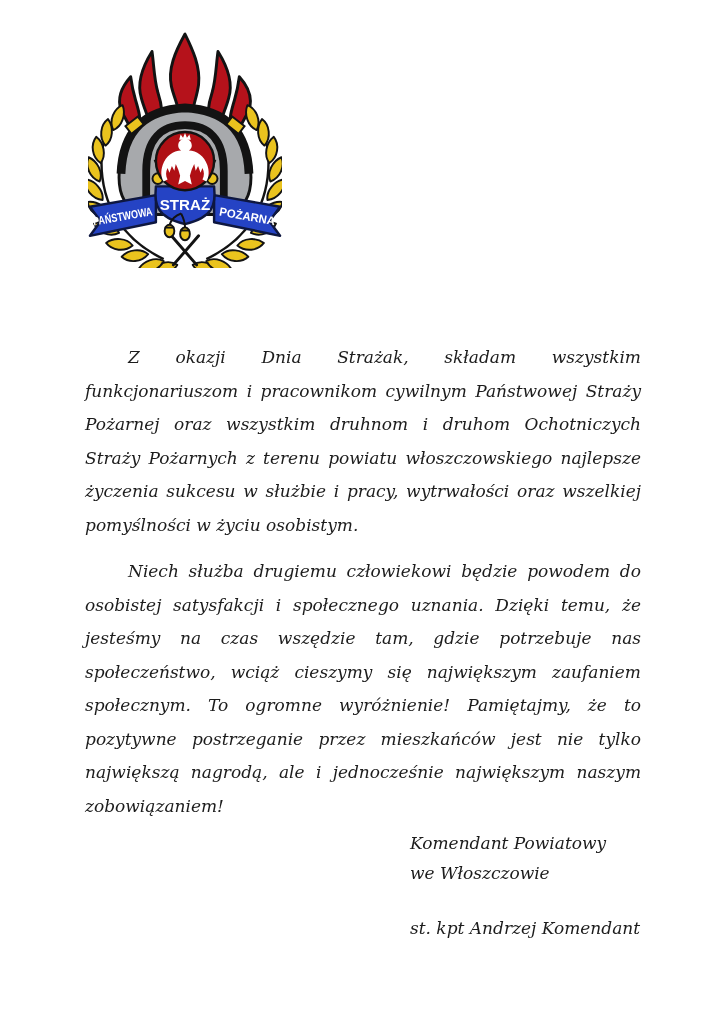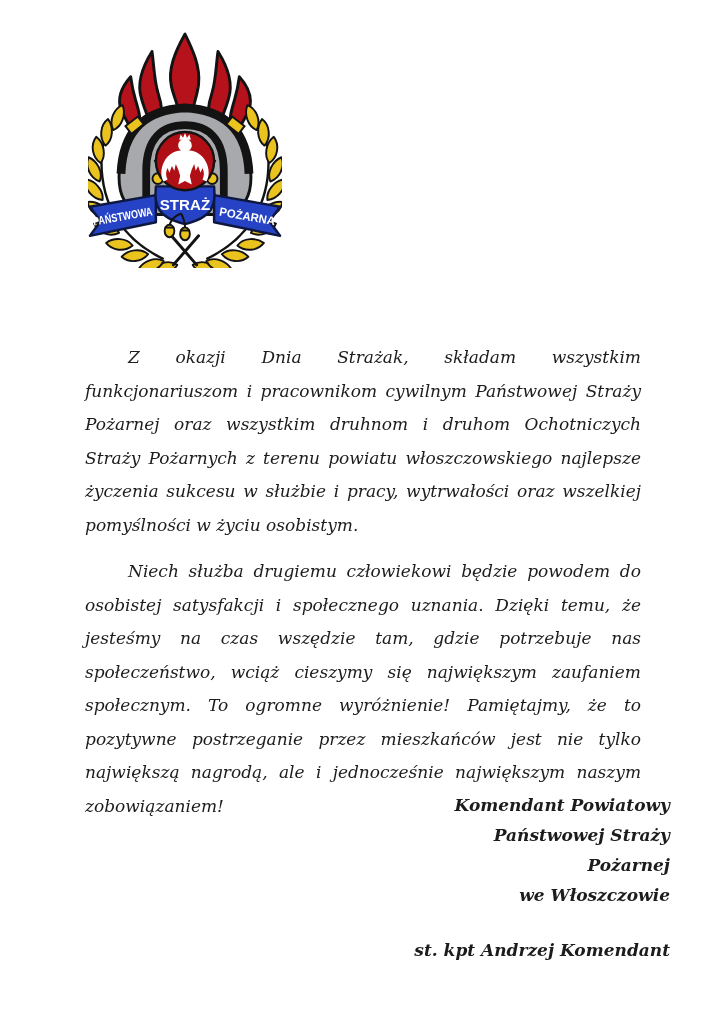--- a/index.html
+++ b/index.html
@@ -32,28 +32,27 @@
     font-style: italic;
     text-align: justify;
   }
   .letter-body p {
     text-indent: 43px;
     margin: 0 0 13px 0;
   }
   .signature {
     position: absolute;
     left: 410px;
-    top: 790px;
+    top: 828px;
     width: 260px;
-    text-align: right;
+    text-align: left;
     color: #1c1c1c;
     font-size: 17px;
     line-height: 30px;
     font-style: italic;
-    font-weight: bold;
   }
   .signature .sig-name {
     margin-top: 25px;
   }
   .banner-text {
     font-family: "Liberation Sans", sans-serif;
     font-weight: bold;
   }
 </style>
 </head>
@@ -151,18 +150,17 @@
     </svg>
   </div>
 
   <div class="letter-body">
     <p>Z okazji Dnia Strażak, składam wszystkim funkcjonariuszom i pracownikom cywilnym Państwowej Straży Pożarnej oraz wszystkim druhnom i druhom Ochotniczych Straży Pożarnych z terenu powiatu włoszczowskiego najlepsze życzenia sukcesu w służbie i pracy, wytrwałości oraz wszelkiej pomyślności w życiu osobistym.</p>
     <p>Niech służba drugiemu człowiekowi będzie powodem do osobistej satysfakcji i społecznego uznania. Dzięki temu, że jesteśmy na czas wszędzie tam, gdzie potrzebuje nas społeczeństwo, wciąż cieszymy się największym zaufaniem społecznym. To ogromne wyróżnienie! Pamiętajmy, że to pozytywne postrzeganie przez mieszkańców jest nie tylko największą nagrodą, ale i jednocześnie największym naszym zobowiązaniem!</p>
   </div>
 
   <div class="signature">
     <div>Komendant Powiatowy</div>
-    <div>Państwowej Straży Pożarnej</div>
     <div>we Włoszczowie</div>
     <div class="sig-name">st. kpt Andrzej Komendant</div>
   </div>
 
 </div>
 
 </body></html>

